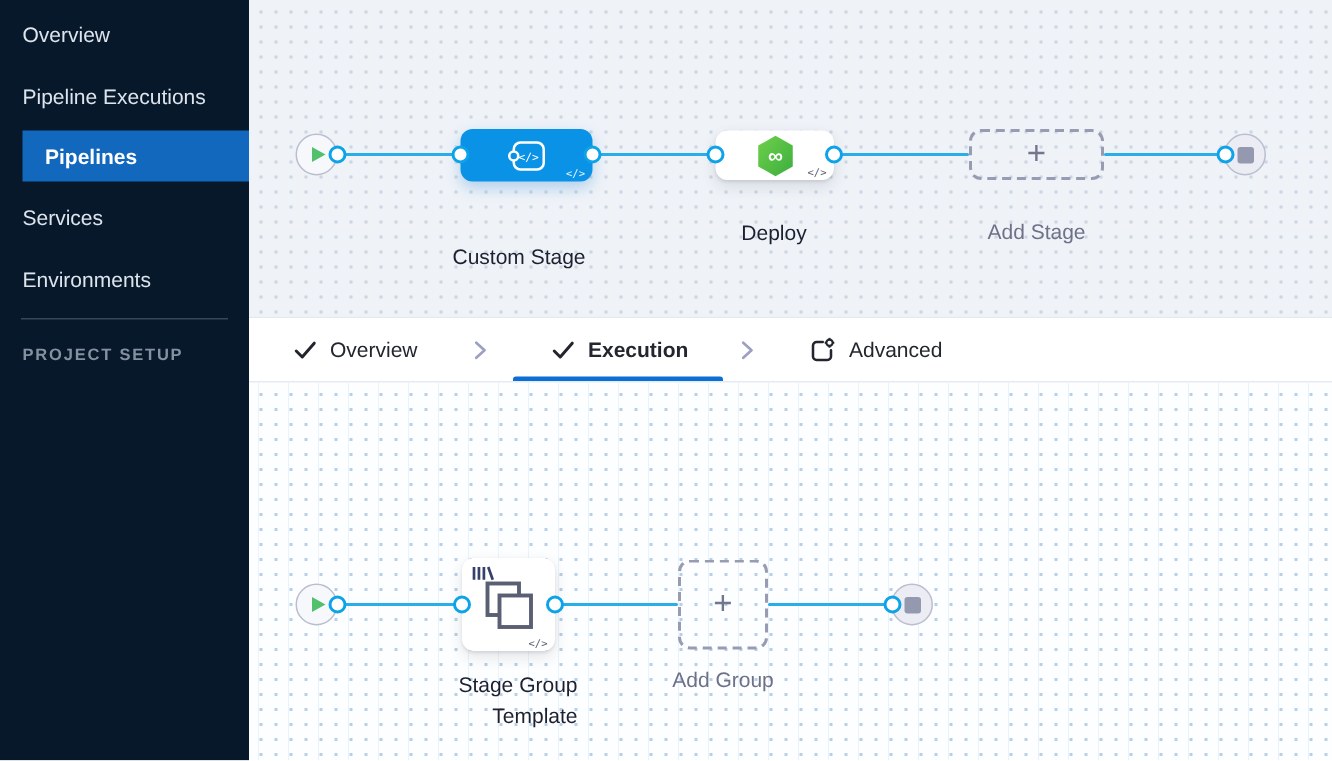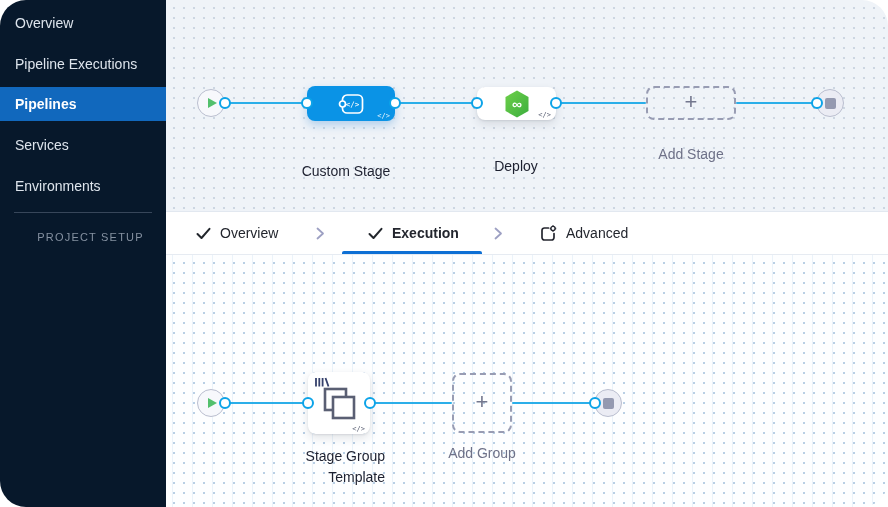--- a/index.html
+++ b/index.html
@@ -1,25 +1,25 @@
 <!DOCTYPE html>
 <html><head>
 <meta charset="utf-8">
 <style>
   * { margin:0; padding:0; box-sizing:border-box; }
   body { font-family:"Liberation Sans", sans-serif; background:#ffffff; }
-  .screen { position:relative; width:888px; height:507px; overflow:hidden; background:#fff;border-radius:26px; }
+  .screen { position:relative; width:888px; height:507px; overflow:hidden; background:#fff; }
 
   
   .sidebar { position:absolute; left:0; top:0; width:166px; height:507px; background:#07182b; padding-top:3px; z-index:10; }
   .nav-item { height:40.6px; display:flex; align-items:center; padding-left:15px; color:#dde4ec; font-size:14px; cursor:pointer; white-space:nowrap; }
   .nav-item.active { color:#ffffff; font-weight:600;
-    background-image:linear-gradient(#1168bd,#1168bd); background-size:100% 34px; background-position:0 center; background-repeat:no-repeat; }
+    background-image:linear-gradient(#1168bd,#1168bd); background-size:100% 34px; background-position:0 center; background-repeat:no-repeat;margin-left:15px; }
   .sidebar-divider { height:1px; background:#37465a; margin:6px 14px 0 14px; }
-  .section-label { margin:18px 0 0 15px; font-size:11px; letter-spacing:1.2px; color:#8591a1; font-weight:400;text-align:center; }
+  .section-label { margin:18px 0 0 15px; font-size:11px; letter-spacing:1.2px; color:#8591a1; font-weight:700; }
   .section-items { margin-top:16px; }
 
   
   .canvas-top { position:absolute; left:166px; top:0; width:722px; height:211px;
     background-color:#eff3f8;
     background-image:radial-gradient(circle,#ccd6e2 1.05px,transparent 1.4px);
     background-size:10px 10px; background-position:3px 3px; }
   .canvas-bottom { position:absolute; left:166px; top:255px; width:722px; height:252px;
     background-color:#fdfeff;
     background-image:linear-gradient(90deg,#ebf3fa 1px,transparent 1px),
@@ -121,21 +121,21 @@
   <div class="node-add add-stage">
     <span class="plus-glyph">+</span>
   </div>
 
   <div class="terminal end" style="left:816px;top:89px;">
     <span class="stop-sq"></span>
   </div>
   <div class="port" style="left:811px;top:97px;"></div>
 
   <div class="node-label" style="left:346px;top:147px;margin-top:16px;">Custom Stage</div>
-  <div class="node-label" style="left:516px;top:158px;">Deploy</div>
+  <div class="node-label" style="left:516px;top:147px;">Deploy</div>
   <div class="node-label muted" style="left:691px;top:146px;">Add Stage</div>
 
   <div class="tab-strip">
     <div class="tab" style="left:30px;">
       <svg width="15" height="13" viewBox="0 0 15 13">
         <polyline points="1.5,7 5.5,11 13.5,1.8" fill="none" stroke="#22262c" stroke-width="2" stroke-linecap="round" stroke-linejoin="round"></polyline>
       </svg>
       <span class="tab-label">Overview</span>
     </div>
     <div class="chevron-sep" style="left:150px;">

